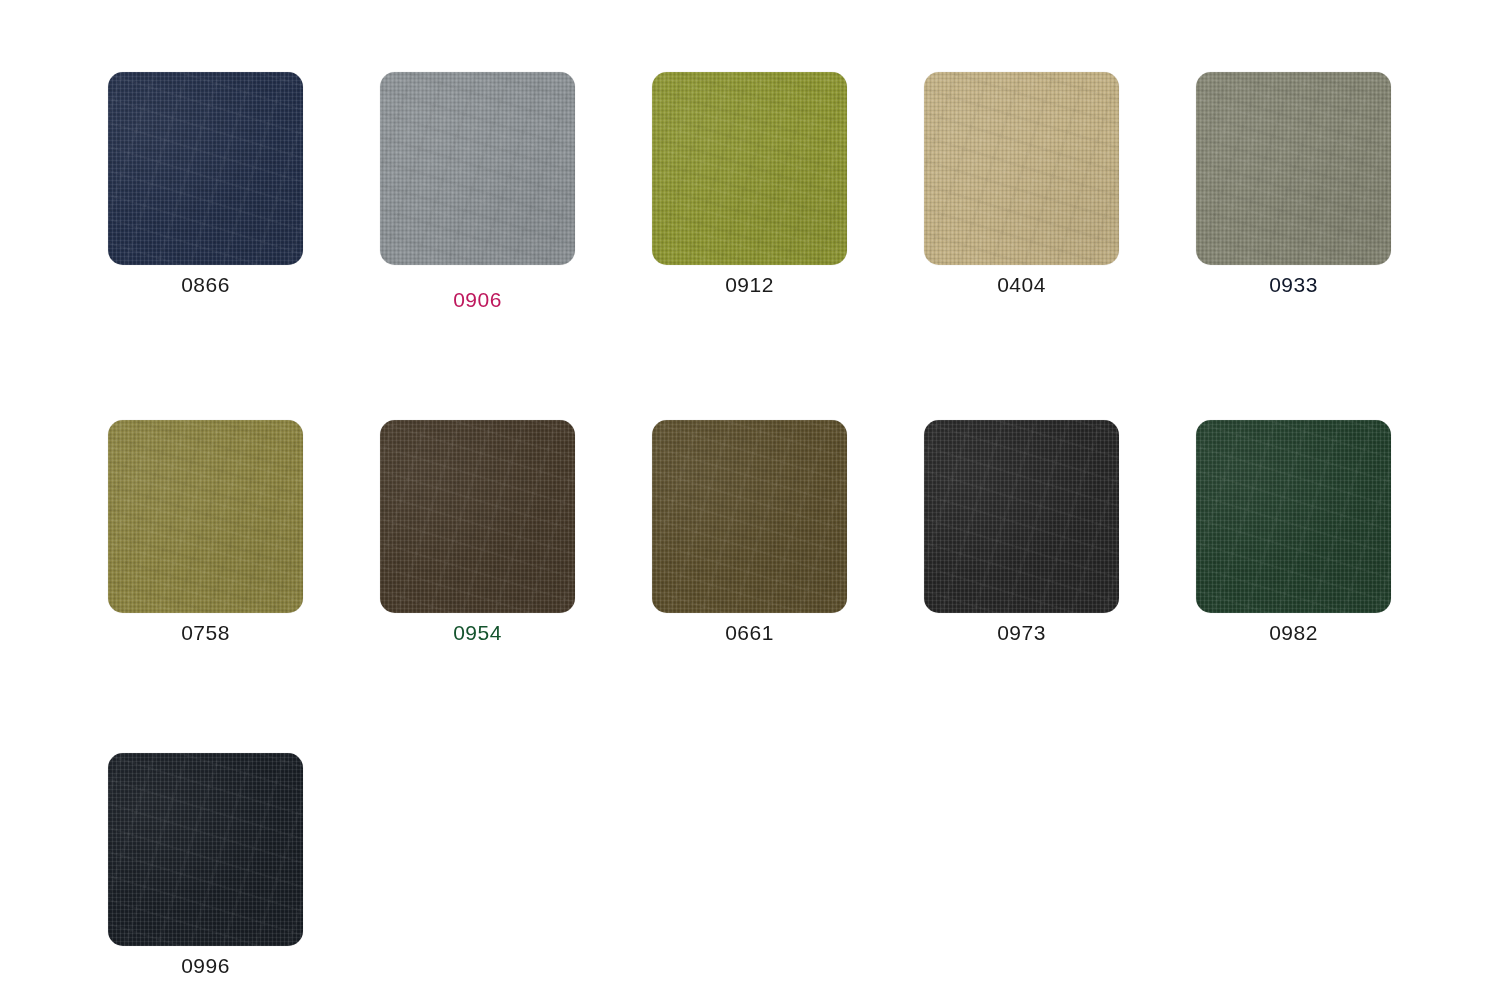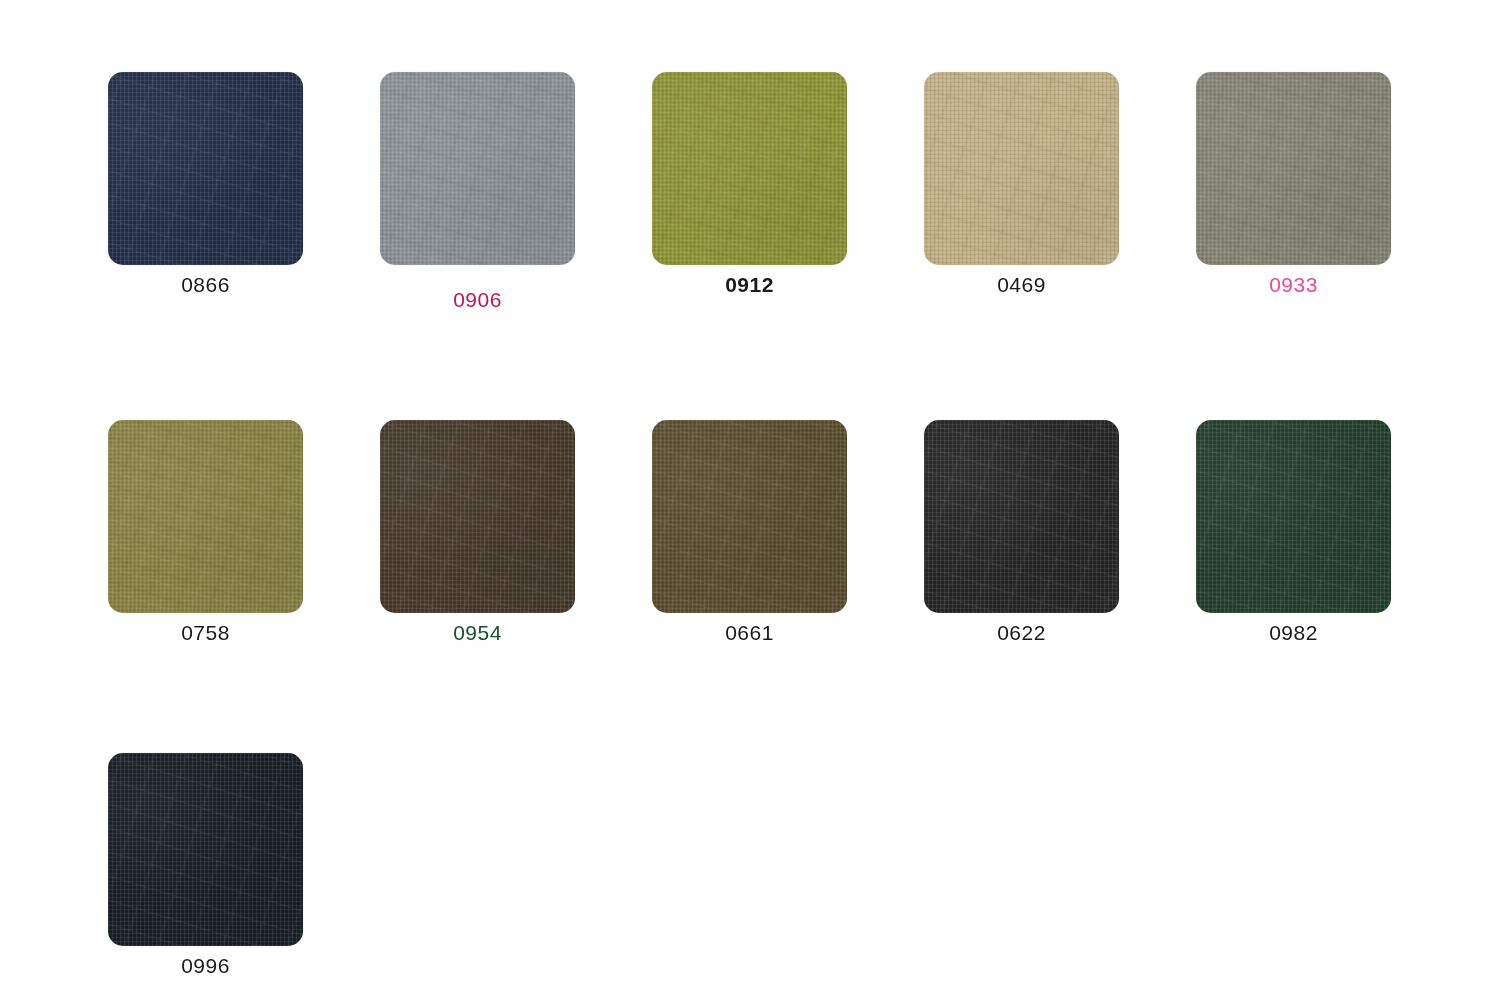--- a/index.html
+++ b/index.html
@@ -132,45 +132,45 @@
       <div class="swatch-cell">
         <div class="swatch-chip" style="background-color: rgb(35, 47, 74);"></div>
         <div class="swatch-label" style="color: rgb(27, 27, 27); text-align: center;">0866</div>
       </div>
       <div class="swatch-cell">
         <div class="swatch-chip" style="background-color: rgb(140, 146, 150);"></div>
         <div class="swatch-label" style="color: #be185d; margin-top: 24px;">0906</div>
       </div>
       <div class="swatch-cell">
         <div class="swatch-chip" style="background-color: rgb(141, 150, 49);"></div>
-        <div class="swatch-label" style="color: rgb(27, 27, 27); font-weight: bold;">0912</div>
+        <div class="swatch-label" style="color: rgb(27, 27, 27);">0912</div>
       </div>
       <div class="swatch-cell">
         <div class="swatch-chip" style="background-color: rgb(195, 177, 132);"></div>
-        <div class="swatch-label" style="color: rgb(27, 27, 27);">0469</div>
+        <div class="swatch-label" style="color: rgb(27, 27, 27);">0404</div>
       </div>
       <div class="swatch-cell">
         <div class="swatch-chip" style="background-color: rgb(132, 133, 115);"></div>
-        <div class="swatch-label" style="color: #ec4899;">0933</div>
+        <div class="swatch-label" style="color: #0f172a;">0933</div>
       </div>
       <div class="swatch-cell">
         <div class="swatch-chip" style="background-color: rgb(139, 131, 64);"></div>
         <div class="swatch-label" style="color: rgb(27, 27, 27);">0758</div>
       </div>
       <div class="swatch-cell">
         <div class="swatch-chip" style="background-color: rgb(71, 58, 42);"></div>
         <div class="swatch-label" style="color: #14532d;">0954</div>
       </div>
       <div class="swatch-cell">
         <div class="swatch-chip" style="background-color: rgb(92, 79, 44);"></div>
         <div class="swatch-label" style="color: rgb(27, 27, 27);">0661</div>
       </div>
       <div class="swatch-cell">
         <div class="swatch-chip" style="background-color: rgb(39, 39, 39);"></div>
-        <div class="swatch-label" style="color: rgb(27, 27, 27);">0622</div>
+        <div class="swatch-label" style="color: rgb(27, 27, 27);">0973</div>
       </div>
       <div class="swatch-cell">
         <div class="swatch-chip" style="background-color: rgb(34, 64, 44);"></div>
         <div class="swatch-label" style="color: rgb(27, 27, 27);">0982</div>
       </div>
       <div class="swatch-cell">
         <div class="swatch-chip" style="background-color: rgb(26, 31, 38);"></div>
         <div class="swatch-label" style="color: rgb(27, 27, 27);">0996</div>
       </div>
     </div>

